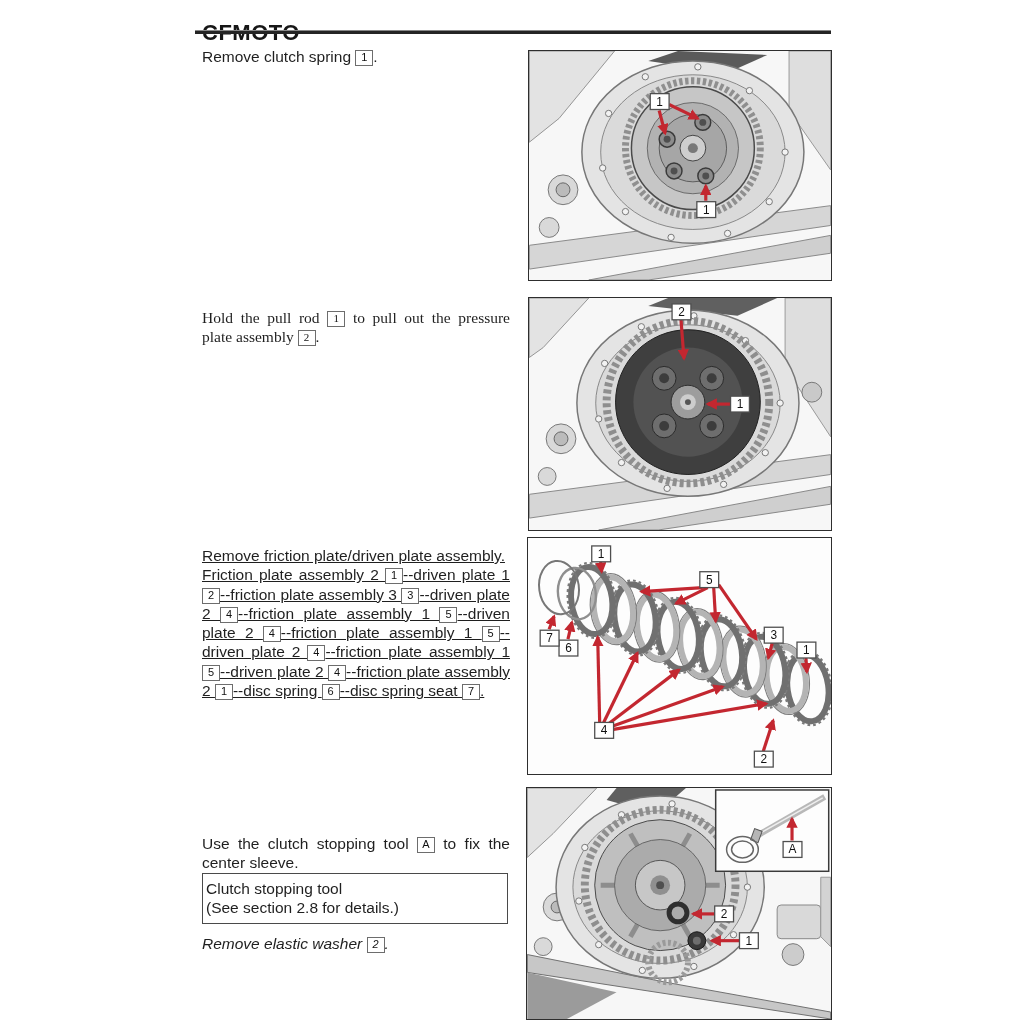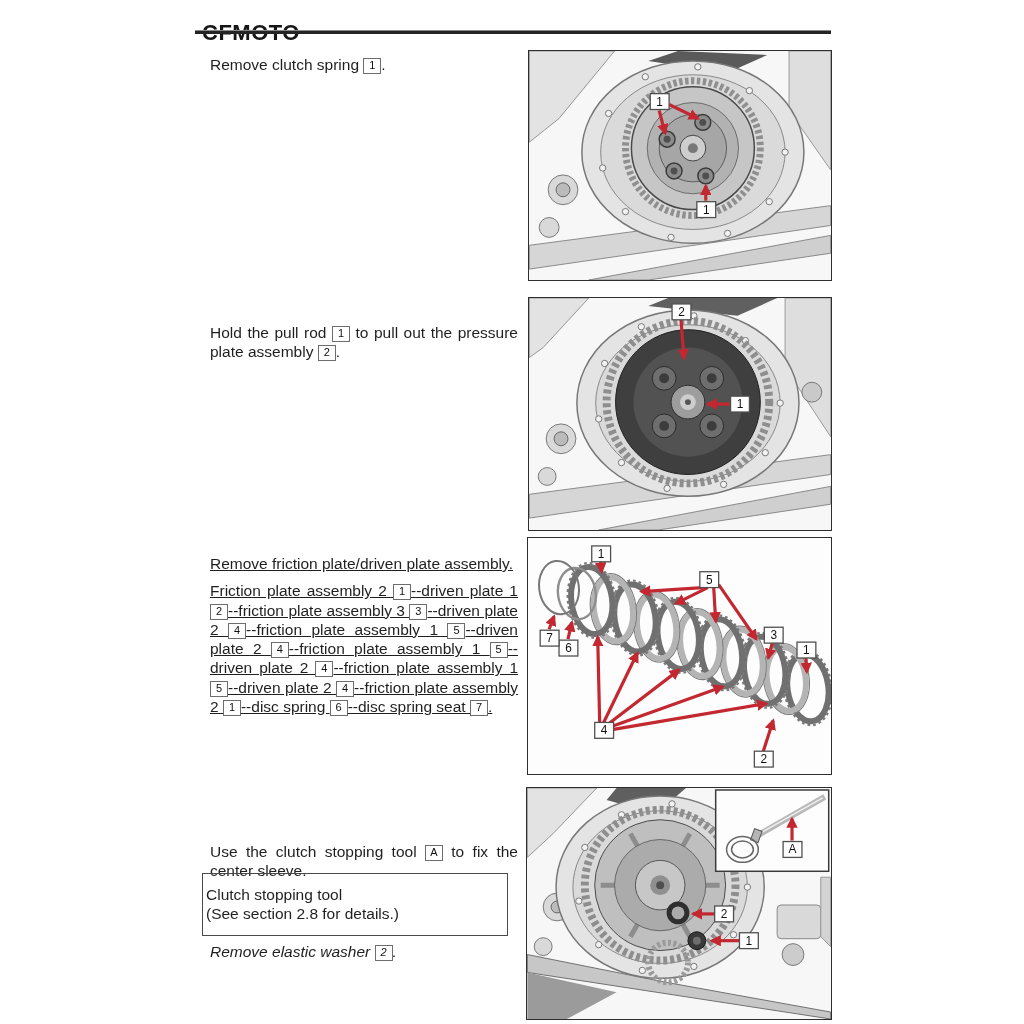--- a/index.html
+++ b/index.html
@@ -3,44 +3,44 @@
 <meta charset="utf-8">
 <style>
   html,body{margin:0;padding:0;background:#ffffff;}
   .page{position:relative;width:1024px;height:1024px;background:#fff;overflow:hidden;
         font-family:"Liberation Sans",sans-serif;color:#1f1f1f;}
   .brand{position:absolute;left:202px;top:5px;font-size:22px;font-weight:bold;
          letter-spacing:.5px;color:#161616;}
   .rule{position:absolute;left:195px;top:30px;width:636px;height:3px;background:#242424;
         border-top:1px solid #888;}
   .txt{position:absolute;width:308px;font-size:15.5px;line-height:19.3px;
-       text-align:justify;margin:8px;}
+       text-align:justify;margin:0;}
   .numbox{display:inline-block;min-width:10px;padding:0 3px;border:1px solid #6d6d6d;
           background:#fff;font-size:11px;line-height:13.5px;height:14px;text-align:center;
           vertical-align:1px;color:#111;}
   .notebox{position:absolute;left:202px;top:873px;width:298px;border:1.3px solid #4a4a4a;
-           padding:11px 3px;font-size:15.5px;line-height:19.3px;}
+           padding:5px 3px;font-size:15.5px;line-height:19.3px;}
   .panel{position:absolute;margin:0;border:1.5px solid #2e2e2e;background:#f7f7f7;
          box-sizing:border-box;}
   .panel svg{display:block;width:100%;height:100%;}
   svg text.co-t{font:12px "Liberation Sans",sans-serif;fill:#111;text-anchor:middle;}
   .co rect{fill:#ffffff;stroke:#4f4f4f;stroke-width:1.3;}
   .ra{stroke:#c32730;stroke-width:3.2;fill:none;}
 </style>
 </head>
 <body>
 
 <div class="page">
 
   <h1 class="brand">CFMOTO</h1>
   <div class="rule"></div>
 
   <p class="txt" style="left:202px;top:47px;">Remove clutch spring <span class="numbox">1</span>.</p>
 
-  <p class="txt" style="left:202px;top:315px;">Hold the pull rod <span class="numbox">1</span> to pull out the pressure plate assembly <span class="numbox">2</span>.</p>
+  <p class="txt" style="left:202px;top:308px;font-family:Liberation Serif, serif;">Hold the pull rod <span class="numbox">1</span> to pull out the pressure plate assembly <span class="numbox">2</span>.</p>
 
   <div style="position:absolute;left:202px;top:546px;width:308px;text-decoration:underline;">
     <p class="txt" style="position:static;">Remove friction plate/driven plate assembly.</p>
     <p class="txt" style="position:static;">Friction plate assembly 2 <span class="numbox">1</span>​--driven plate 1 <span class="numbox">2</span>​--friction plate assembly 3 <span class="numbox">3</span>​--driven plate 2 <span class="numbox">4</span>​--friction plate assembly 1 <span class="numbox">5</span>​--driven plate 2 <span class="numbox">4</span>​--friction plate assembly 1 <span class="numbox">5</span>​--driven plate 2 <span class="numbox">4</span>​--friction plate assembly 1 <span class="numbox">5</span>​--driven plate 2 <span class="numbox">4</span>​--friction plate assembly 2 <span class="numbox">1</span>​--disc spring <span class="numbox">6</span>​--disc spring seat <span class="numbox">7</span>.</p>
   </div>
 
   <p class="txt" style="left:202px;top:834px;">Use the clutch stopping tool <span class="numbox">A</span> to fix the center sleeve.</p>
   <div class="notebox">
     <div>Clutch stopping tool</div>
     <div>(See section 2.8 for details.)</div>

